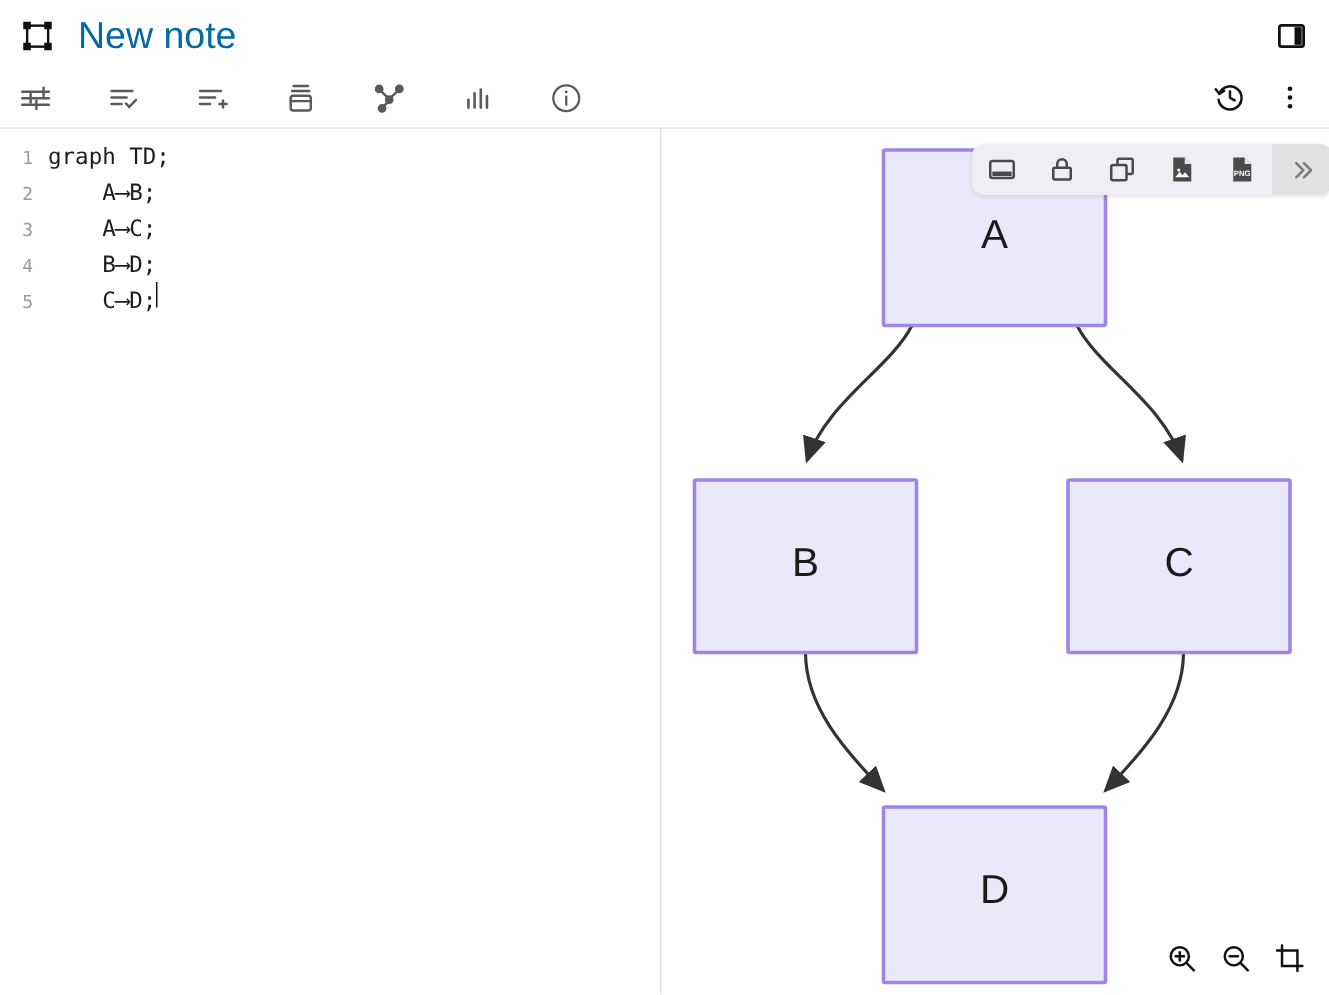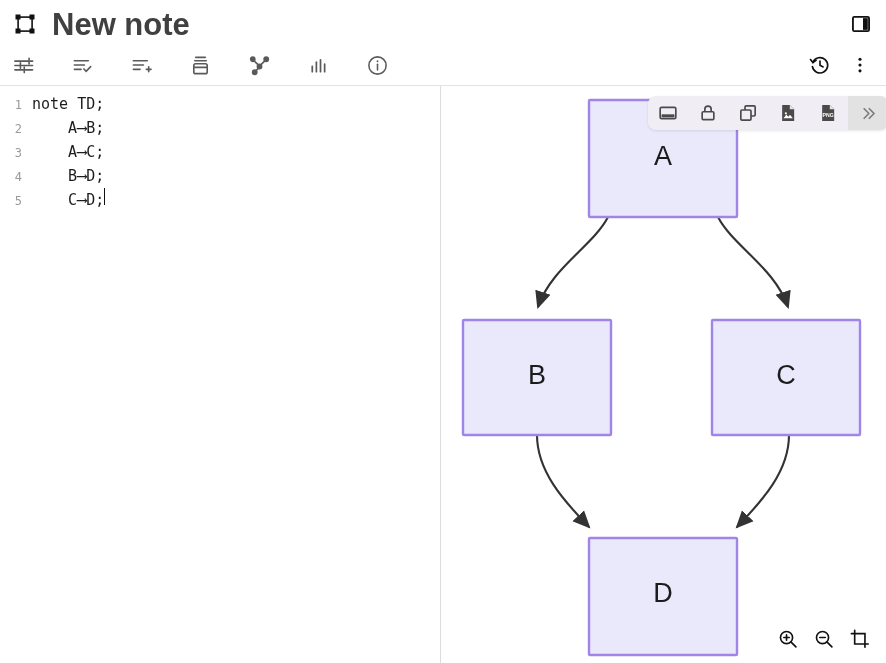--- a/index.html
+++ b/index.html
@@ -12,21 +12,21 @@
   #app { position: relative; width: 886px; height: 663px; background:#fff; }
 
   
   .titlebar {
     position: absolute; left:0; top:0; width:886px; height:48px;
     display:flex; align-items:center; padding: 0 12px;
   }
   .title-icon { width:26px; height:26px; margin-right:14px; flex:none;
                 display:flex; align-items:center; justify-content:center; }
   .note-title {
-    font-size: 31px; color: #404040; font-weight: 700;
+    font-size: 25px; color: #0369a1; font-weight: 400;
     letter-spacing: 0px; line-height: 1; white-space: nowrap;
   }
   .titlebar-right { margin-left:auto; display:flex; align-items:center; }
   .panel-toggle { width:26px; height:26px; display:flex; align-items:center; justify-content:center; }
 
   
   .toolbar {
     position:absolute; left:0; top:44px; width:886px; height:42px;
     display:flex; align-items:center;
   }
@@ -240,21 +240,21 @@
     </div>
   </div>
 
   <div class="toolbar-rule"></div>
 
   <div class="editor-pane">
     <div class="code">
 
       <div class="code-line">
         <span class="ln">1</span>
-        <span class="ctext">note TD;</span>
+        <span class="ctext">graph TD;</span>
       </div>
 
       <div class="code-line">
         <span class="ln">2</span>
         <span class="ctext">    A⟶B;</span>
       </div>
 
       <div class="code-line">
         <span class="ln">3</span>
         <span class="ctext">    A⟶C;</span>

